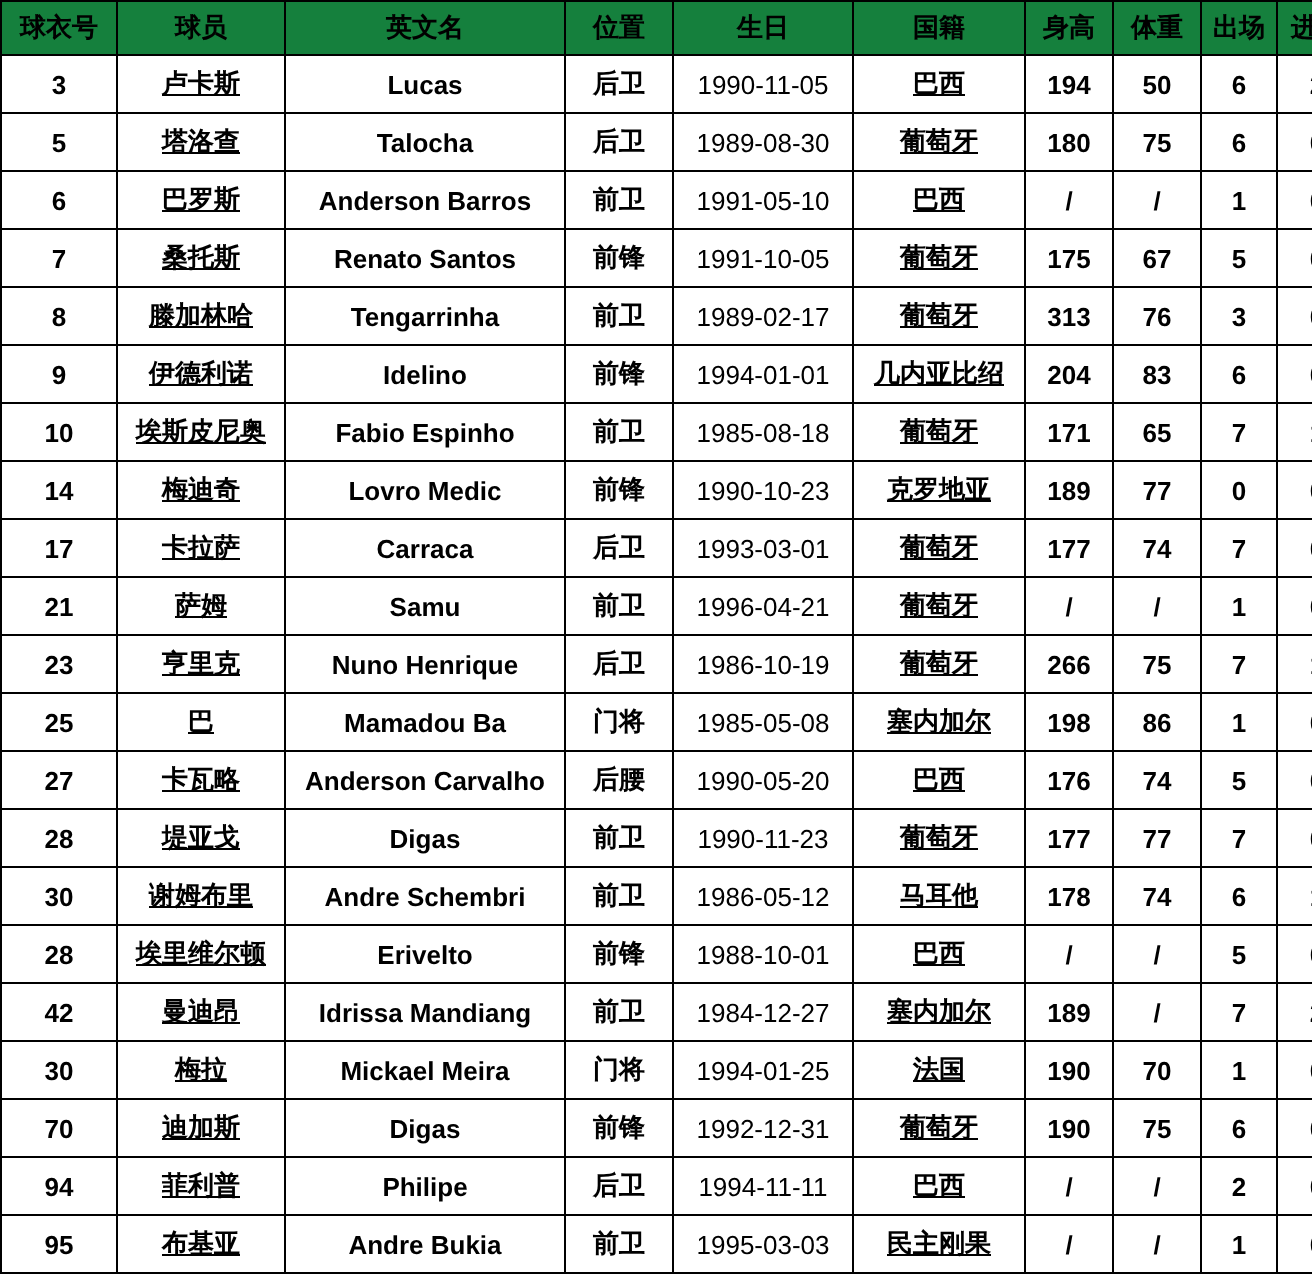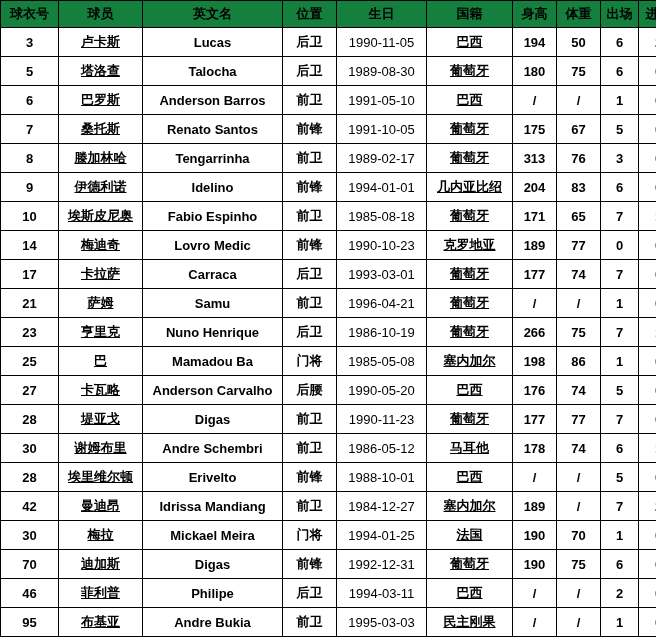--- a/index.html
+++ b/index.html
@@ -310,25 +310,25 @@
         <td class="c-name-en">Digas</td>
         <td class="c-pos">前锋</td>
         <td class="c-birth">1992-12-31</td>
         <td class="c-nat">葡萄牙</td>
         <td class="c-height">190</td>
         <td class="c-weight">75</td>
         <td class="c-apps">6</td>
         <td class="c-goals">0</td>
       </tr>
       <tr>
-        <td class="c-number">46</td>
+        <td class="c-number">94</td>
         <td class="c-name-cn">菲利普</td>
         <td class="c-name-en">Philipe</td>
         <td class="c-pos">后卫</td>
-        <td class="c-birth">1994-03-11</td>
+        <td class="c-birth">1994-11-11</td>
         <td class="c-nat">巴西</td>
         <td class="c-height">/</td>
         <td class="c-weight">/</td>
         <td class="c-apps">2</td>
         <td class="c-goals">0</td>
       </tr>
       <tr>
         <td class="c-number">95</td>
         <td class="c-name-cn">布基亚</td>
         <td class="c-name-en">Andre Bukia</td>

